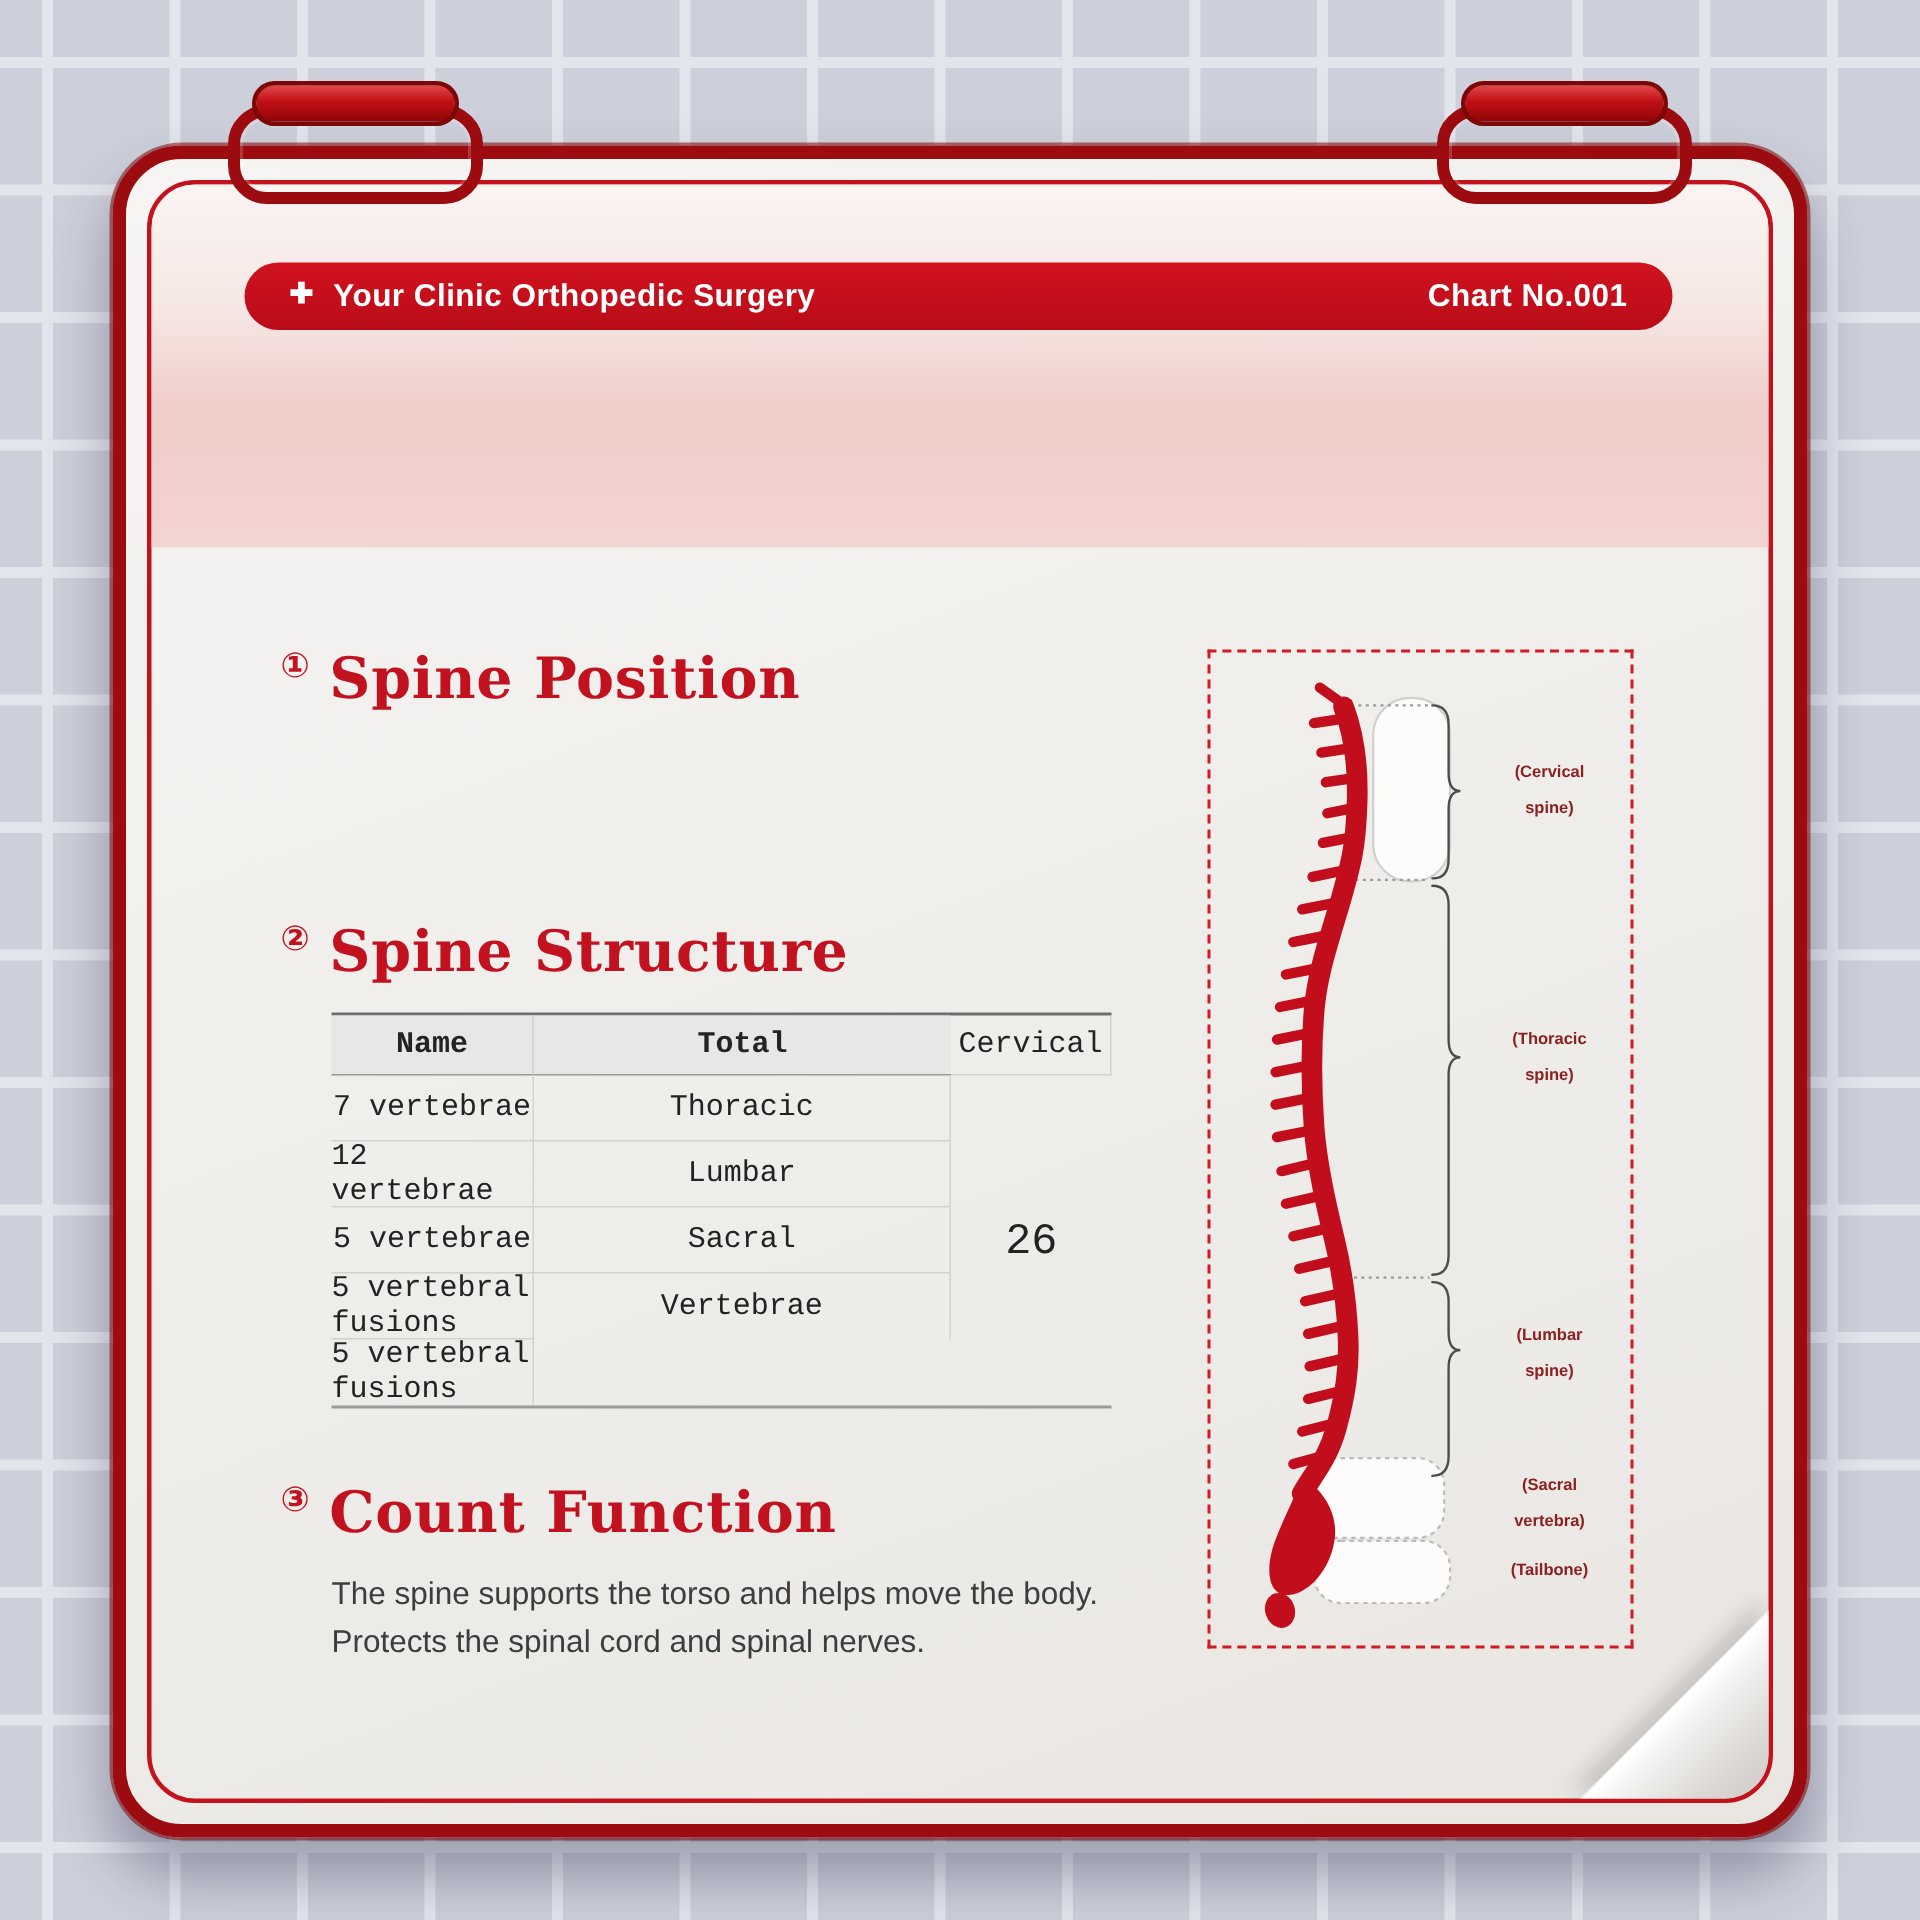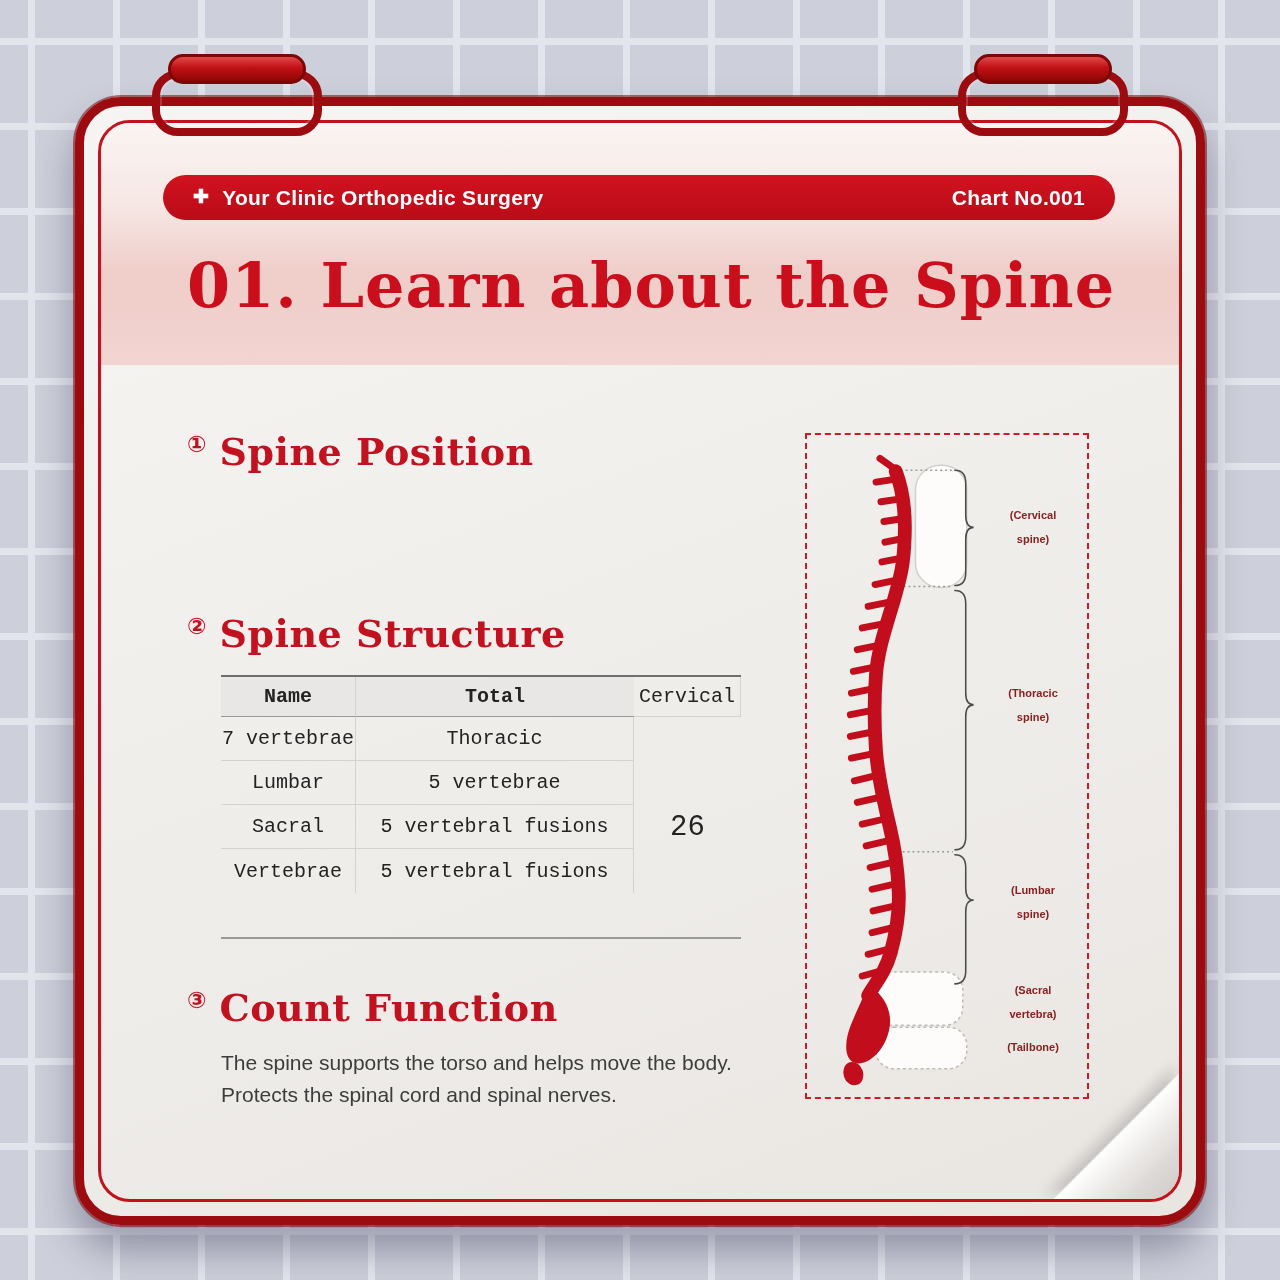--- a/index.html
+++ b/index.html
@@ -93,21 +93,21 @@
     display:grid;
     grid-template-columns:135px 278px 107px;
     grid-template-rows:40px repeat(5,44px);
     border-top:2px solid #6f6f6f;
     border-bottom:2px solid #9a9a9a;
     font-size:20px; color:#232323;
   }
   .table > div { display:flex; align-items:center; justify-content:center; border-bottom:1px solid #d4d2d0;font-family:Liberation Mono, monospace; }
   .th { background:#e9e7e5; font-weight:700; border-bottom:1px solid #9a9a9a !important; }
   .c1, .c2 { border-right:1px solid #d4d2d0; }
-  .lastrow { border-bottom:none !important;text-align:right; }
+  .lastrow { border-bottom:none !important; }
   .total-cell {
     grid-column:3; grid-row:2 / span 5;
     border-bottom:none !important; font-size:29px;
   }
 
   
   .diagram {
     position:absolute; left:704px; top:310px; width:284px; height:666px;
     border:2px dashed #d11a25;
   }
@@ -147,41 +147,41 @@
     <div class="band"></div>
 
     <div class="pill">
       <div class="pill-left">
         <span class="plus">✚</span>
         <span>Your Clinic Orthopedic Surgery</span>
       </div>
       <span>Chart No.001</span>
     </div>
 
-    <div class="page-title">01. Learn about the Spine</div>
 
     <div class="sec-head head1">
       <span class="sec-num">①</span>
       <span class="sec-title">Spine Position</span>
     </div>
 
     <div class="sec-head head2">
       <span class="sec-num">②</span>
       <span class="sec-title">Spine Structure</span>
     </div>
 
     <div class="table">
       <div class="th c1">Name</div>
       <div class="th">Total</div>
 
       <div class="total-cell">26</div>
 
       <div class="c1">Cervical</div>
       <div class="c2">7 vertebrae</div>
       <div class="c1">Thoracic</div>
+      <div class="c2">12 vertebrae</div>
       <div class="c1">Lumbar</div>
       <div class="c2">5 vertebrae</div>
       <div class="c1">Sacral</div>
       <div class="c2">5 vertebral fusions</div>
       <div class="c1 lastrow">Vertebrae</div>
       <div class="c2 lastrow">5 vertebral fusions</div>
     </div>
 
     <div class="sec-head head3">
       <span class="sec-num">③</span>

